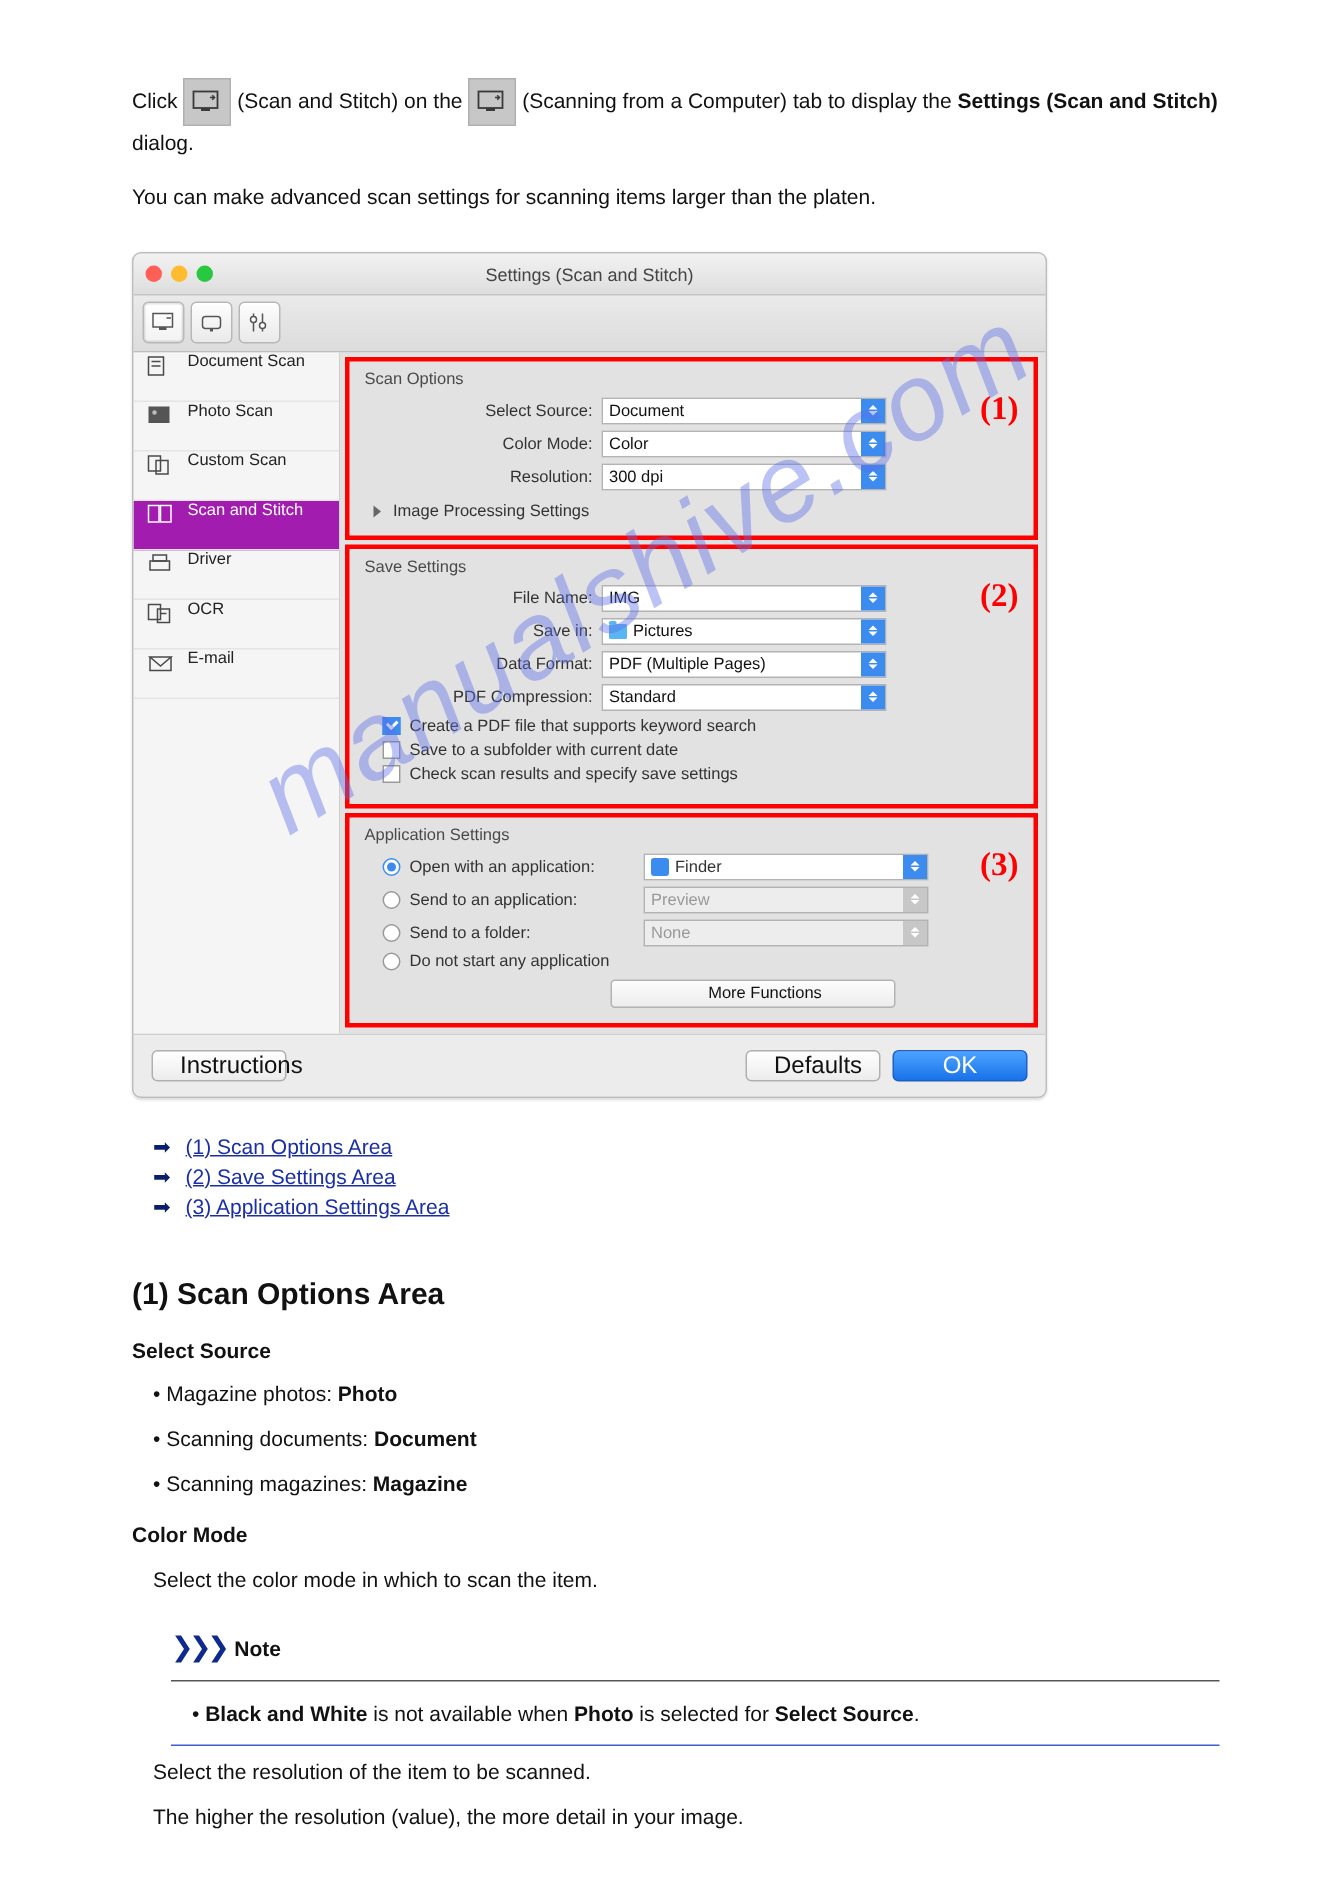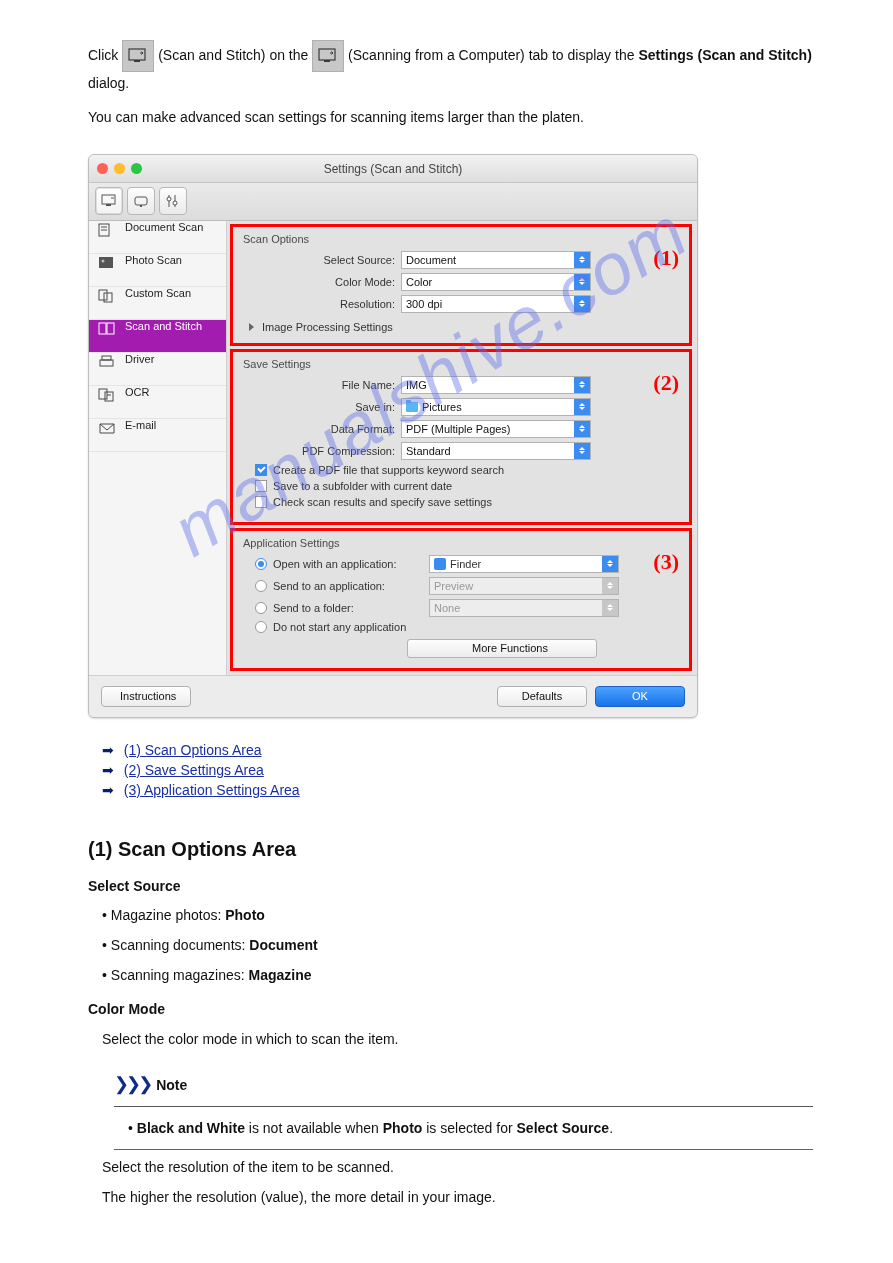--- a/index.html
+++ b/index.html
@@ -1,18 +1,18 @@
 <!DOCTYPE html>
 <html><head>
 <meta charset="utf-8">
 <style>
   * { box-sizing: border-box; margin: 0; padding: 0; }
   body { font-family: -apple-system, "Helvetica Neue", Arial, sans-serif; background:#fff; color:#111; width:893px; }
   .page { padding: 40px 80px 40px 88px; }
-  .intro { font-size:14px; line-height:1.7; margin-bottom:10px; }
+  .intro { font-size:14px; line-height:1.7; margin-bottom:10px;margin-top:12px; }
   .intro-icon { display:inline-block; vertical-align:middle; width:32px; height:32px; background:#c7c7c7; border:1px solid #b0b0b0; position:relative; }
   .intro-icon svg { position:absolute; top:4px; left:4px; }
   .dialog { width:610px; margin-top:24px; background:#e6e6e6; border:1px solid #bdbdbd; border-radius:6px; overflow:hidden; box-shadow:0 1px 2px rgba(0,0,0,0.15); font-size:11px; }
   .titlebar { height:28px; text-align:center; line-height:28px; font-size:12px; color:#444; position:relative; background:linear-gradient(#f2f2f2,#dedede); border-bottom:1px solid #c5c5c5;}
   .traffic { position:absolute; left:8px; top:8px; display:flex; gap:6px; }
   .traffic span { width:11px; height:11px; border-radius:50%; display:block; }
   .tl-red{background:#ff5f57;} .tl-yel{background:#febc2e;} .tl-grn{background:#28c840;}
   .tabbar { height:38px; background:linear-gradient(#eaeaea,#dcdcdc); border-bottom:1px solid #bdbdbd; display:flex; align-items:center; padding-left:6px; gap:4px;}
   .tab-ico { width:28px; height:28px; display:flex; align-items:center; justify-content:center; border:1px solid #b8b8b8; border-radius:4px; background:linear-gradient(#fdfdfd,#eaeaea); box-shadow:inset 0 1px 0 #fff; cursor:pointer; }
   .tab-ico.active { background:linear-gradient(#fff,#f2f2f2); box-shadow:inset 0 0 0 1px rgba(0,0,0,0.1); }
@@ -38,21 +38,21 @@
   .disclosure .tri { width:0;height:0;border-top:4px solid transparent;border-bottom:4px solid transparent;border-left:5px solid #666;}
   .chk-row { display:flex; align-items:center; gap:6px; margin:4px 0 4px 12px; font-size:11px; color:#333;}
   .chk { width:12px; height:12px; border:1px solid #999; background:#fff; display:inline-flex; align-items:center; justify-content:center; cursor:pointer;}
   .chk.checked { background:#3c8cf0; border-color:#3c8cf0;}
   .chk.checked::after{content:"";width:5px;height:3px;border-left:2px solid #fff;border-bottom:2px solid #fff;transform:rotate(-45deg);margin-top:-2px;}
   .radio { width:12px;height:12px;border:1px solid #999;border-radius:50%;background:#fff;display:inline-flex;align-items:center;justify-content:center;cursor:pointer;}
   .radio.checked{border-color:#3c8cf0;}
   .radio.checked::after{content:"";width:6px;height:6px;border-radius:50%;background:#3c8cf0;}
   .wide-btn { width:190px; height:19px; background:linear-gradient(#fdfdfd,#ececec); border:1px solid #b3b3b3; border-radius:3px; text-align:center; font-size:11px; line-height:17px; cursor:pointer; margin-left:164px; margin-top:6px;padding-left:16px;}
   .footer { background:#ececec; padding:10px 12px; display:flex; align-items:center; border-top:1px solid #cfcfcf;}
-  .btn { height:21px; padding:0 18px; border:1px solid #b0b0b0; border-radius:4px; background:linear-gradient(#fff,#ececec); font-size:11px; cursor:pointer; line-height:19px; text-align:center;}
+  .btn { height:21px; padding:0 18px; border:1px solid #b0b0b0; border-radius:4px; background:linear-gradient(#fff,#ececec); font-size:16px; cursor:pointer; line-height:19px; text-align:center;}
   .btn.primary { background:linear-gradient(#4da2ff,#1873e8); color:#fff; border-color:#1a60c8; padding:0 28px;}
   .links { margin-top:24px; margin-left:14px; }
   .link-row { display:flex; align-items:center; gap:10px; margin:4px 0; }
   .link-row .arrow-ico { color:#0a1f6b; font-size:14px;}
   .link-row a { color:#1b2fa5; text-decoration:underline; font-size:14px;}
   .h2 { font-size:20px; font-weight:bold; margin-top:40px; color:#111;}
   .desc-block { margin-top:14px; font-size:14px; line-height:1.7;}
   .term { font-weight:bold; margin-top:10px; font-size:14px;}
   .para { margin-top:6px; margin-left:14px; font-size:14px;}
   .note-chevrons { color:#0e2a8c; font-size:18px; letter-spacing:-3px;}

